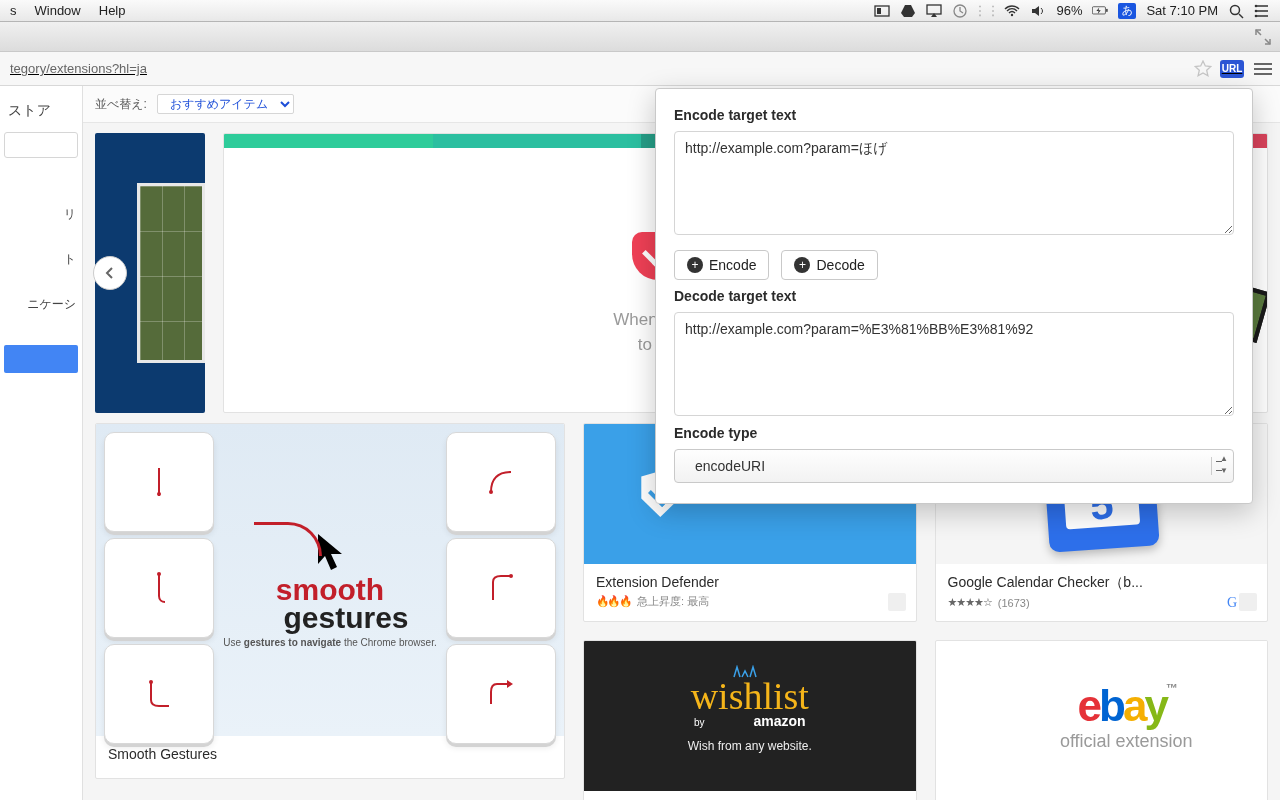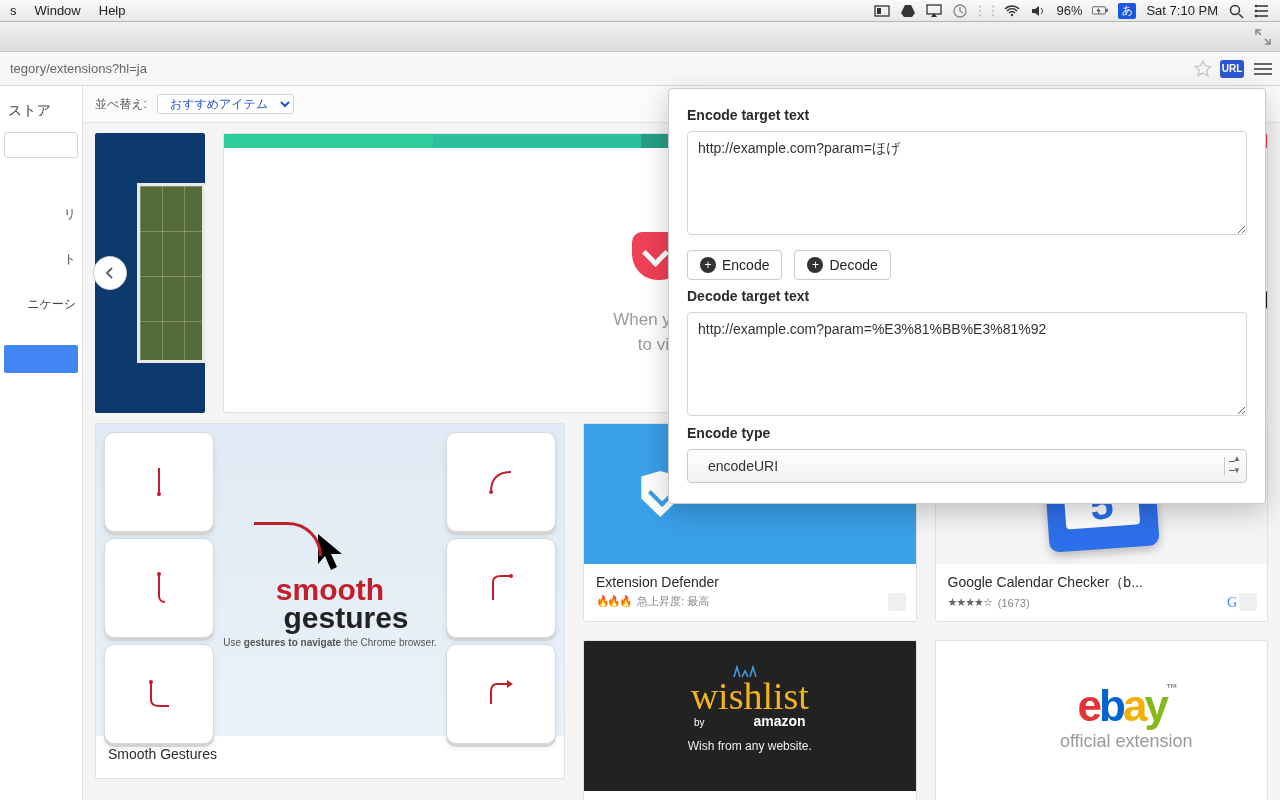--- a/index.html
+++ b/index.html
@@ -35,20 +35,21 @@
 }
 .window-chrome .expand-ic { position: absolute; right: 8px; top: 6px; width: 18px; height: 18px; color: #888; }
 
 
 .address-bar {
   height: 34px;
   background: #f7f7f7;
   border-bottom: 1px solid #d8d8d8;
   display: flex; align-items: center;
   padding: 0 6px;
+  text-decoration: underline;
 }
 .url-text { color: #666; font-size: 13px; padding-left: 4px; flex: 0 0 auto; }
 .address-bar .spacer { flex: 1; }
 .address-bar .star { width: 18px; height: 18px; color: #c5c5c5; margin-right: 8px; }
 .ext-badge {
   width: 24px; height: 18px; background: #2b55d4; color: #fff;
   border-radius: 3px; display: inline-flex; align-items: center; justify-content: center;
   font-size: 10px; font-weight: bold; margin-right: 10px;
 }
 .hamburger { width: 18px; display: flex; flex-direction: column; gap: 3px; margin-right: 2px; }
@@ -182,21 +183,21 @@
 .wl-sub { color: #eee; font-size: 12px; margin-top: 10px; }
 
 
 .eb-img { height: 150px; background: #fff; display: flex; flex-direction: column; align-items: center; justify-content: center; margin-left: 25px; }
 .eb-logo { font-size: 44px; font-weight: bold; letter-spacing: -3px; }
 .eb-logo .r{color:#e53238;} .eb-logo .b{color:#0064d2;} .eb-logo .y{color:#f5af02;} .eb-logo .g{color:#86b817;}
 .eb-sub { color: #9a9a9a; font-size: 18px; margin-top: 0px; }
 
 
 .popup {
-  position: absolute; right: 14px; top: 88px;
+  position: absolute; right: 27px; top: 88px;
   width: 598px;
   background: #fff; border: 1px solid #c9c9c9; border-radius: 4px;
   box-shadow: 0 8px 28px rgba(0,0,0,0.22);
   padding: 12px 18px 20px;
 }
 .popup label { display: block; font-weight: 600; font-size: 14px; color: #2b2b2b; margin: 6px 0 8px; }
 .popup textarea {
   width: 100%; height: 104px; resize: both;
   border: 1px solid #d5d5d5; border-radius: 4px; padding: 8px 10px;
   font-size: 14px; color: #333; font-family: inherit;

